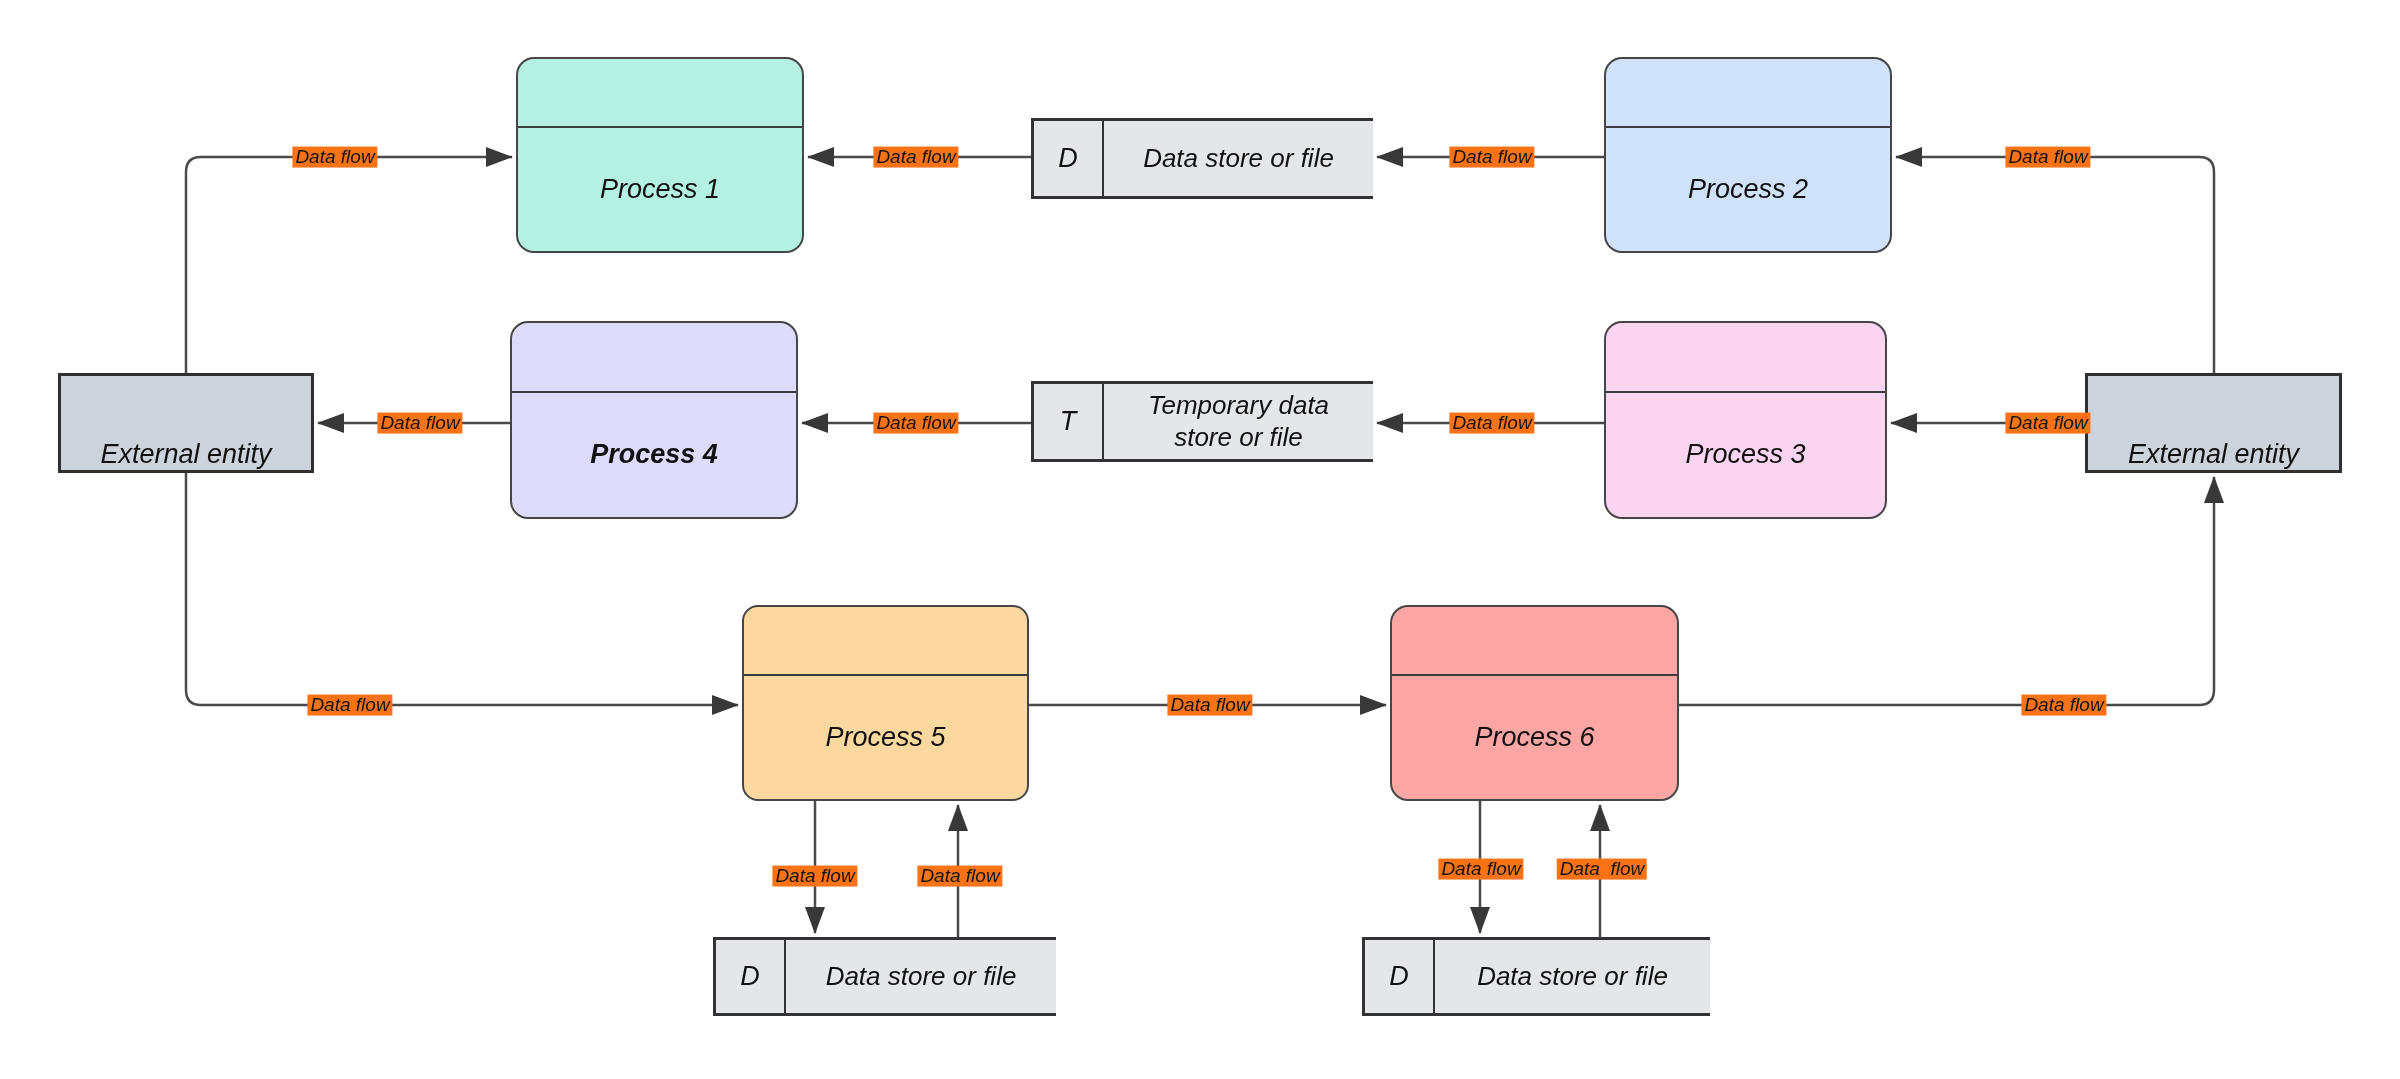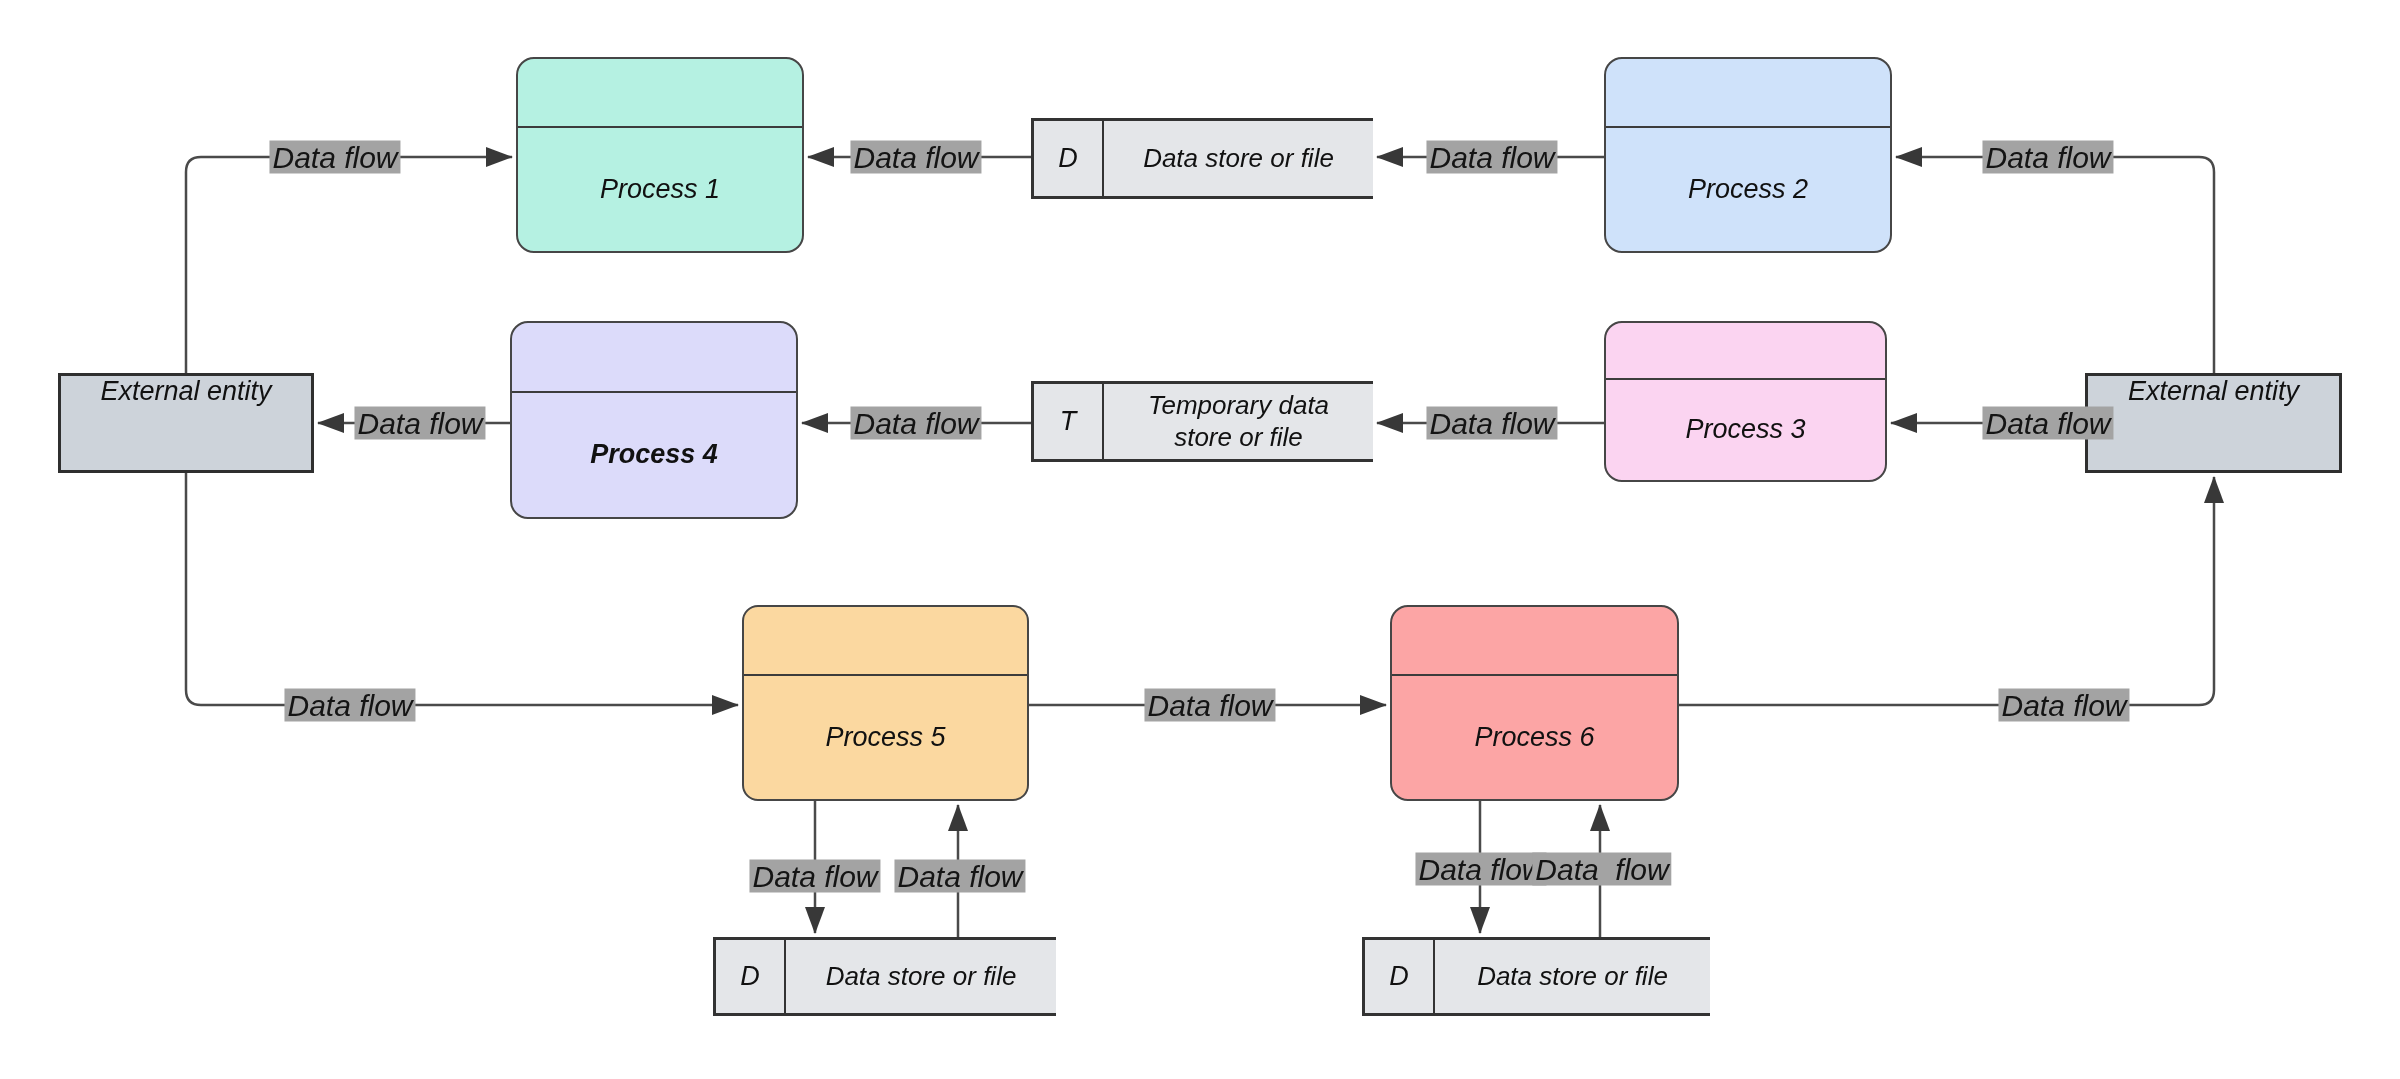--- a/index.html
+++ b/index.html
@@ -38,21 +38,21 @@
   .process .node-label {
     flex: 1;
     display: flex;
     align-items: center;
     justify-content: center;
     font-style: italic;
     font-size: 27px;
   }
   .node.external {
     border: 3px solid #2f2f2f;
-    align-items: flex-start;
+    align-items: flex-end;
     justify-content: center;
     flex-direction: row;
     font-style: italic;
     font-size: 27px;
   }
   .node.datastore {
     border-top: 3px solid #333333;
     border-bottom: 3px solid #333333;
     border-left: 3px solid #333333;
     border-right: none;
@@ -76,24 +76,24 @@
     text-align: center;
     font-style: italic;
     font-size: 26px;
     line-height: 1.22;
     padding: 0 12px;
   }
   .datastore .node-label .inner { max-width: 238px; }
   .flow-label {
     position: absolute;
     transform: translate(-50%, -50%);
-    background: #a3a3a3;
+    background: #f97316;
     padding: 0 3px;
     font-style: italic;
-    font-size: 30px;
+    font-size: 19px;
     color: #141414;
     white-space: pre;
     line-height: 1.1;
     text-align: right;
   }
 </style>
 </head>
 <body>
 
 <div id="canvas" style="background: rgb(255, 255, 255);">
@@ -142,21 +142,21 @@
       <div class="node process" style="left: 510px; top: 321px; width: 288px; height: 198px; background: rgb(220, 219, 250); font-weight: bold;">
         <div class="proc-header"></div>
         <div class="node-label">Process 4</div>
       </div>
       <div class="node datastore" style="left: 1031px; top: 381px; width: 342px; height: 81px; background: rgb(228, 230, 233);">
         <div class="store-id">T</div>
         <div class="node-label">
           <span class="inner">Temporary data store or file</span>
         </div>
       </div>
-      <div class="node process" style="left: 1604px; top: 321px; width: 283px; height: 161px; background: rgb(251, 212, 241);">
+      <div class="node process" style="left: 1604px; top: 321px; width: 283px; height: 198px; background: rgb(251, 212, 241);">
         <div class="proc-header"></div>
         <div class="node-label">Process 3</div>
       </div>
       <div class="node external" style="left: 2085px; top: 373px; width: 257px; height: 100px; background: rgb(205, 211, 218);">
         <span>External entity</span>
       </div>
       <div class="node process" style="left: 742px; top: 605px; width: 287px; height: 196px; background: rgb(251, 216, 160); border-radius: 16px;">
         <div class="proc-header"></div>
         <div class="node-label">Process 5</div>
       </div>

